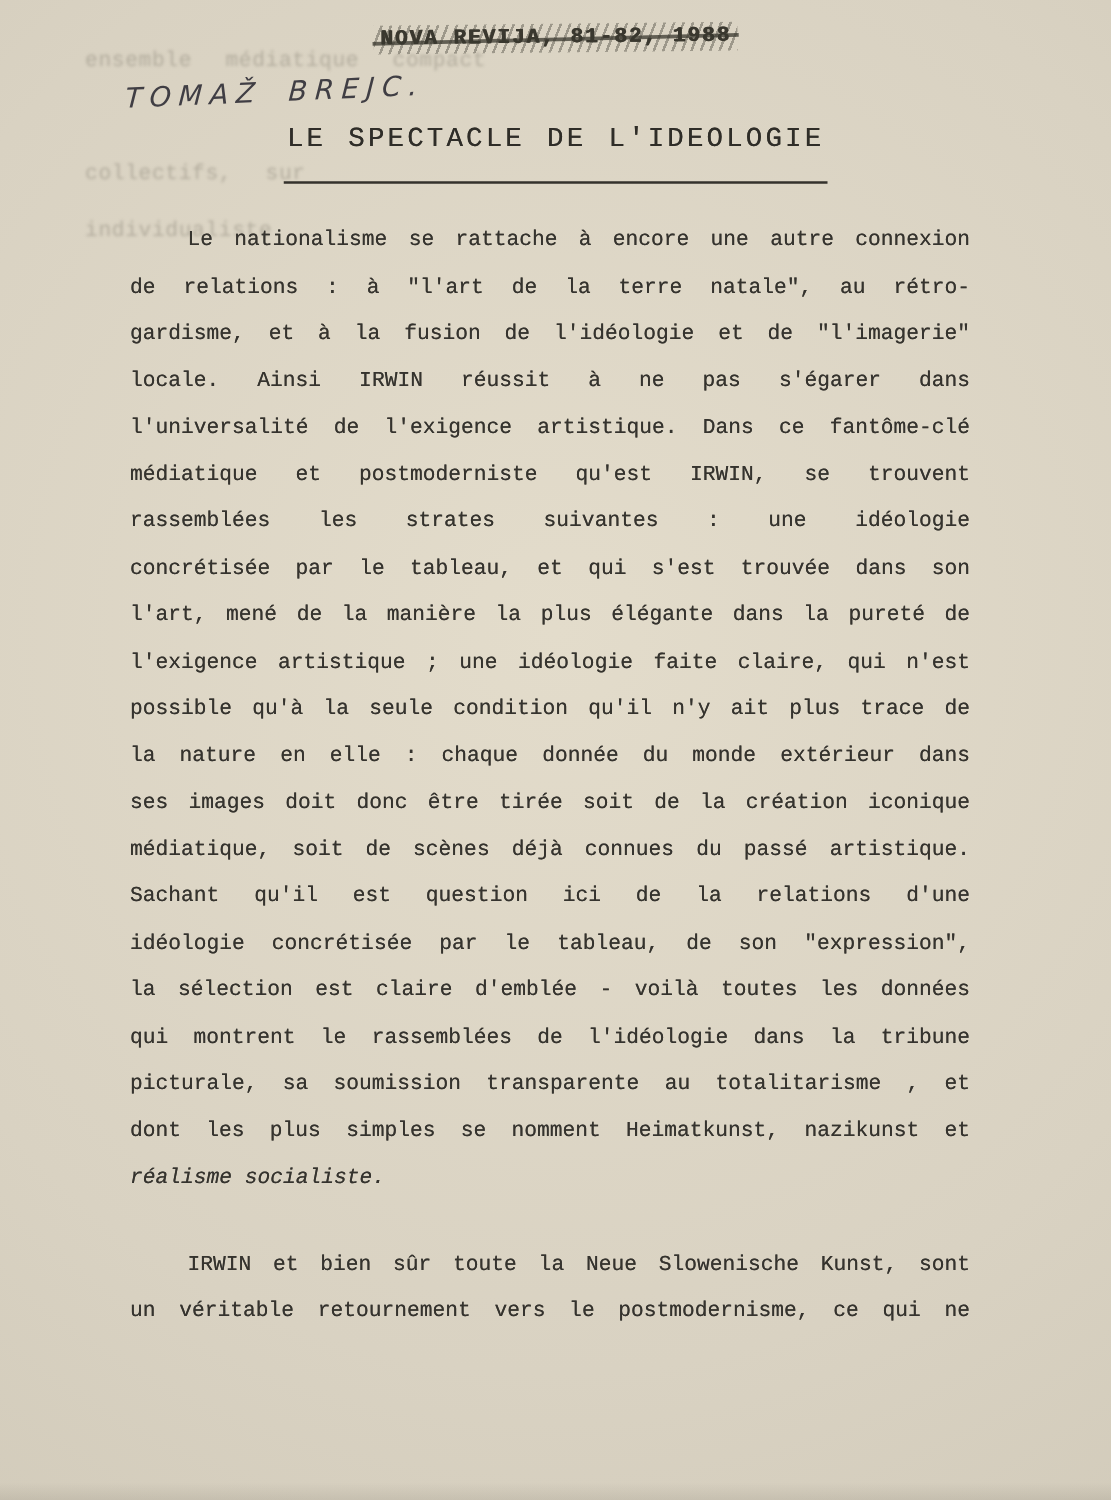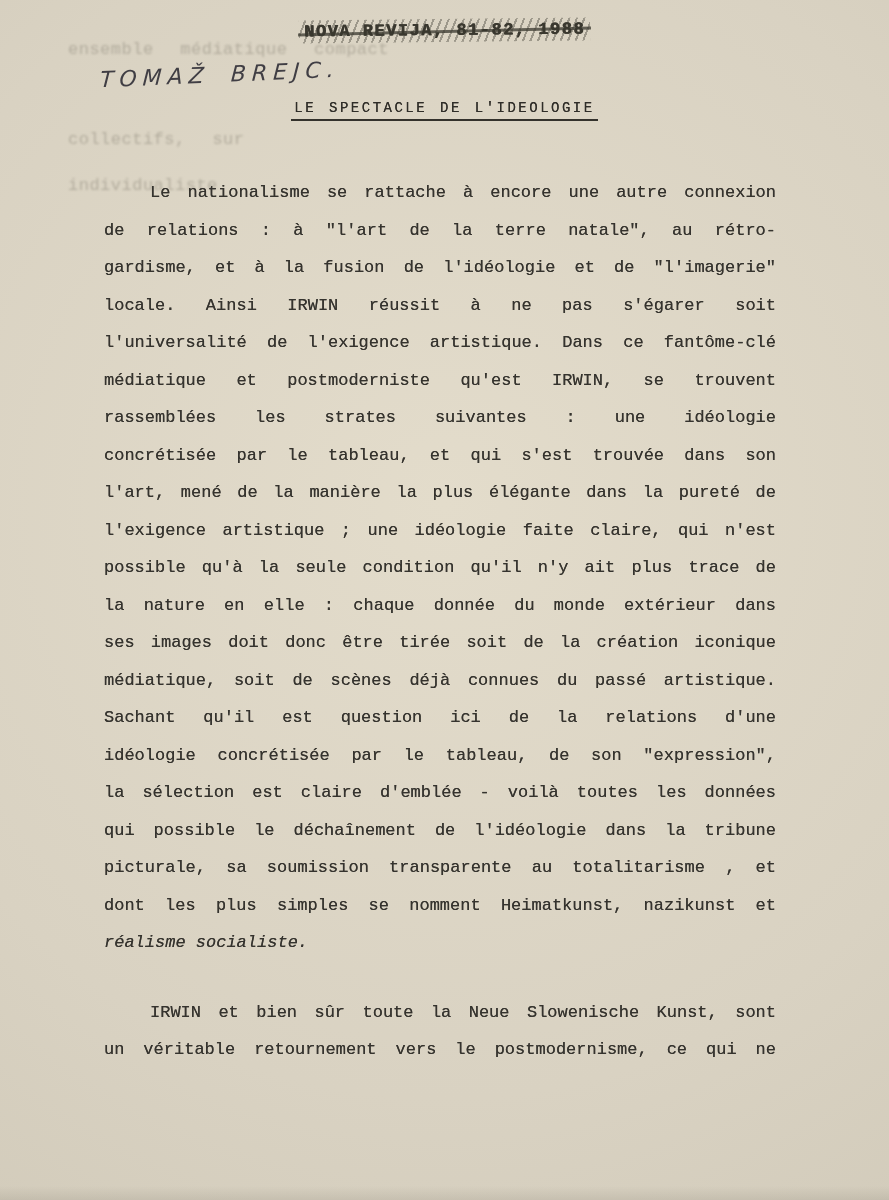--- a/index.html
+++ b/index.html
@@ -57,24 +57,24 @@
     letter-spacing:6px;word-spacing:8px;
     color:#403e44;
     transform:rotate(-2.5deg) skewX(-6deg);
     white-space:nowrap;
   }
 
   
   .title-wrap{position:absolute;top:99px;left:0;width:100%;text-align:center;z-index:2;}
   .title{
     display:inline-block;
-    font-size:14px;letter-spacing:2.5px;word-spacing:2px;
+    font-size:22px;letter-spacing:2.5px;word-spacing:2px;
     color:#2f2d28;
     border-bottom:2px solid #34322c;
-    padding:0 3px 3px 3px;
+    padding:0 3px 21px 3px;
     text-shadow:0 0 .5px rgba(47,45,40,.9);
   }
 
   
   .body{
     position:absolute;top:174px;left:104px;width:672px;z-index:1;
     font-size:17px;line-height:37.5px;
     text-shadow:0 0 .5px rgba(53,51,46,.85);
   }
   .para{margin:0;}
@@ -107,35 +107,35 @@
 
   <div class="title-wrap">
     <span class="title">LE SPECTACLE DE L'IDEOLOGIE</span>
   </div>
 
   <div class="body" id="body">
       <div class="para">
         <div class="line indent">Le nationalisme se rattache à encore une autre connexion</div>
         <div class="line">de relations : à "l'art de la terre natale", au rétro-</div>
         <div class="line">gardisme, et à la fusion de l'idéologie et de "l'imagerie"</div>
-        <div class="line">locale. Ainsi IRWIN réussit à ne pas s'égarer soit</div>
+        <div class="line">locale. Ainsi IRWIN réussit à ne pas s'égarer dans</div>
         <div class="line">l'universalité de l'exigence artistique. Dans ce fantôme-clé</div>
         <div class="line">médiatique et postmoderniste qu'est IRWIN, se trouvent</div>
         <div class="line">rassemblées les strates suivantes : une idéologie</div>
         <div class="line">concrétisée par le tableau, et qui s'est trouvée dans son</div>
         <div class="line">l'art, mené de la manière la plus élégante dans la pureté de</div>
         <div class="line">l'exigence artistique ; une idéologie faite claire, qui n'est</div>
         <div class="line">possible qu'à la seule condition qu'il n'y ait plus trace de</div>
         <div class="line">la nature en elle : chaque donnée du monde extérieur dans</div>
         <div class="line">ses images doit donc être tirée soit de la création iconique</div>
         <div class="line">médiatique, soit de scènes déjà connues du passé artistique.</div>
         <div class="line">Sachant qu'il est question ici de la relations d'une</div>
         <div class="line">idéologie concrétisée par le tableau, de son "expression",</div>
         <div class="line">la sélection est claire d'emblée - voilà toutes les données</div>
-        <div class="line">qui possible le déchaînement de l'idéologie dans la tribune</div>
+        <div class="line">qui montrent le rassemblées de l'idéologie dans la tribune</div>
         <div class="line">picturale, sa soumission transparente au totalitarisme , et</div>
         <div class="line">dont les plus simples se nomment Heimatkunst, nazikunst et</div>
         <div class="line short">réalisme socialiste.</div>
       </div>
       <div class="para">
         <div class="line indent">IRWIN et bien sûr toute la Neue Slowenische Kunst, sont</div>
         <div class="line">un véritable retournement vers le postmodernisme, ce qui ne</div>
       </div>
     </div>
 

